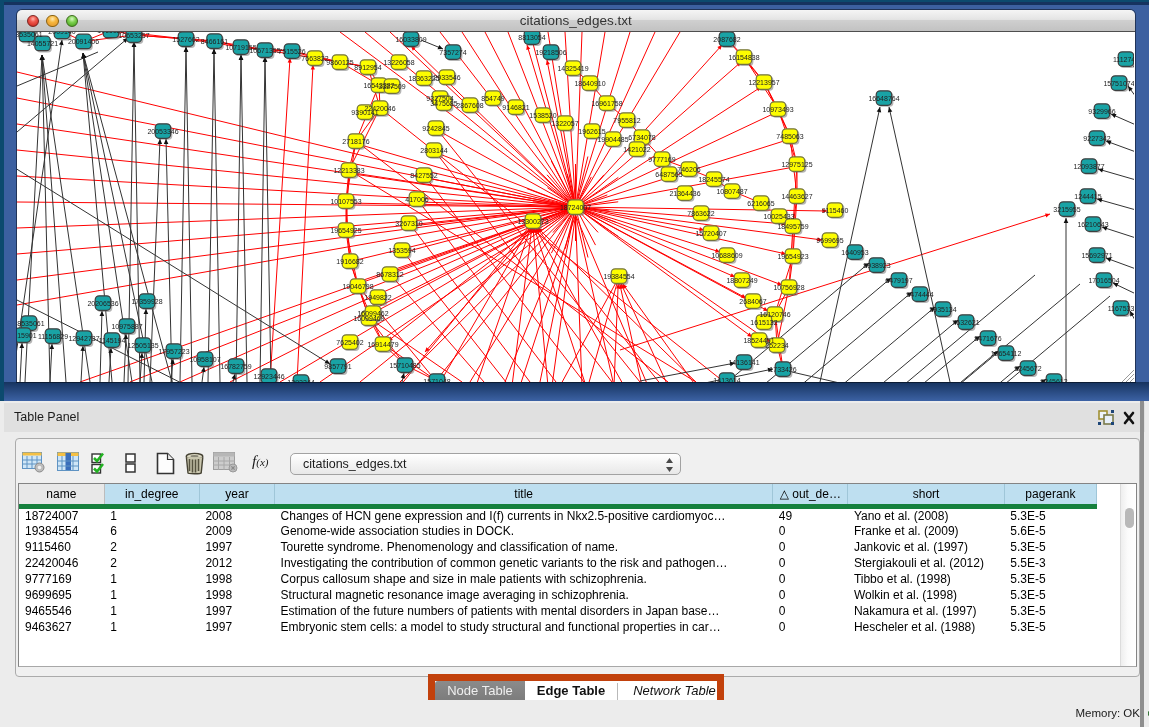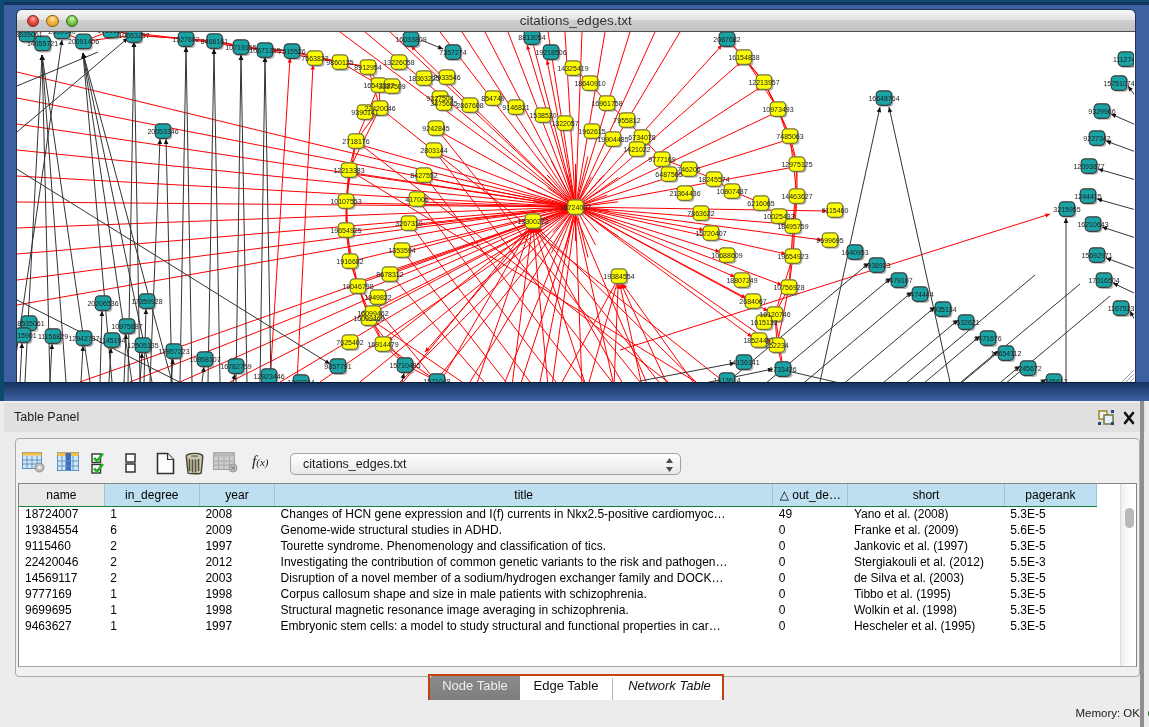--- a/index.html
+++ b/index.html
@@ -24,27 +24,27 @@
 #tpHead { position:absolute; left:4px; top:2px; width:1141px; height:29px; background:#e0e0e0; }
 #tpHead .t { position:absolute; left:10px; top:7px; font-size:12.5px; color:#1c1c1c;text-align:center; }
 #tpHead .icons { position:absolute; right:9px; top:7px; }
 #container { position:absolute; left:15px; top:37px; width:1125px; height:239px; background:#f0f0f0; border:1px solid #ababab; border-radius:4px; }
 #toolbar { position:absolute; left:0; top:0; width:100%; height:43px; }
 #toolbar svg.ic { position:absolute; top:13px; }
 #combo { position:absolute; left:274px; top:14px; width:391px; height:22px; border:1px solid #a2a2a2; border-radius:5px;
   background:linear-gradient(#ffffff,#f1f1f1 60%,#e8e8e8); font-size:12.5px; color:#1a1a1a; line-height:20px; padding-left:12px; }
 #tablewrap { position:absolute; left:2px; top:44px; width:1119px; height:184px; background:#fff; overflow:hidden; border:1px solid #848484; border-bottom-color:#a8a8a8; }
 table.grid { border-collapse:collapse; table-layout:fixed; width:1078px; font-size:12px; color:#000; }
-table.grid th { height:22px; font-weight:normal; background:#bedff0; border-right:1px solid #9fc6d8; border-bottom:1px solid #15803d; font-size:12px; padding:0; }
+table.grid th { height:22px; font-weight:normal; background:#bedff0; border-right:1px solid #9fc6d8; border-bottom:5px solid #15803d; font-size:12px; padding:0; }
 table.grid th.first { background:#e8e8e8; border-right:1px solid #bcbcbc; }
 table.grid td { height:16px; padding:0 0 0 6px; white-space:nowrap; overflow:hidden; }
 table.grid td.c1,table.grid td.c2 { }
 #vscroll { position:absolute; right:0px; top:0px; width:16px; height:100%; background:linear-gradient(90deg,#eeeeee,#fbfbfb 45%,#ffffff); border-left:1px solid #dcdcdc; }
 #vscroll .thumb { position:absolute; left:3.5px; top:24px; width:9px; height:20px; background:#b9b9b9; border-radius:5px; }
-#segs { position:absolute; left:428px; top:273px; width:296px; height:36px; border:2px solid #c2410c; border-radius:0; background:#fff; box-shadow:0 1px 0 rgba(255,255,255,.7); font-size:13px; }
+#segs { position:absolute; left:428px; top:273px; width:296px; height:36px; border:7px solid #c2410c; border-radius:0; background:#fff; box-shadow:0 1px 0 rgba(255,255,255,.7); font-size:13px; }
 #segs .seg { position:absolute; top:0; height:100%; text-align:center; line-height:19px; color:#111; }
 #segs .sel { background:linear-gradient(#8b8b8b,#7a7a7a); color:#efefef; border-radius:3px 0 0 3px; }
 #segs .div { position:absolute; top:2px; bottom:2px; width:1px; background:#b9b9b9; }
 #status { position:absolute; left:0; top:700px; width:1149px; height:27px; background:#ececec;margin-left:24px; }
 #status .mem { position:absolute; right:33px; top:7px; font-size:11.5px; color:#1a1a1a; }
 #status .dot { position:absolute; right:14px; top:8px; width:11px; height:11px; border-radius:50%; background:#35c23c; border:1px solid #1c5a1e; }
 #rightstrip { position:absolute; left:1140px; top:401px; width:4px; height:326px; background:#8f8f8f; z-index:30; }
 </style></head>
 <body>
 <div id="stage">
@@ -960,89 +960,89 @@
                 <td class="c2">2008</td>
                 <td class="c3">Changes of HCN gene expression and I(f) currents in Nkx2.5-positive cardiomyoc…</td>
                 <td class="c4">49</td>
                 <td class="c5">Yano et al. (2008)</td>
                 <td class="c6">5.3E-5</td>
               </tr>
 <tr>
                 <td class="c0">19384554</td>
                 <td class="c1">6</td>
                 <td class="c2">2009</td>
-                <td class="c3">Genome-wide structural studies in ADHD.</td>
+                <td class="c3">Genome-wide association studies in DOCK.</td>
                 <td class="c4">0</td>
                 <td class="c5">Franke et al. (2009)</td>
                 <td class="c6">5.6E-5</td>
               </tr>
 <tr>
                 <td class="c0">9115460</td>
                 <td class="c1">2</td>
                 <td class="c2">1997</td>
-                <td class="c3">Tourette syndrome. Phenomenology and classification of tics.</td>
+                <td class="c3">Tourette syndrome. Phenomenology and classification of name.</td>
                 <td class="c4">0</td>
                 <td class="c5">Jankovic et al. (1997)</td>
                 <td class="c6">5.3E-5</td>
               </tr>
 <tr>
                 <td class="c0">22420046</td>
                 <td class="c1">2</td>
                 <td class="c2">2012</td>
                 <td class="c3">Investigating the contribution of common genetic variants to the risk and pathogen…</td>
                 <td class="c4">0</td>
                 <td class="c5">Stergiakouli et al. (2012)</td>
                 <td class="c6">5.5E-3</td>
               </tr>
 <tr>
-                <td class="c0">14569117</td>
-                <td class="c1">2</td>
-                <td class="c2">2003</td>
-                <td class="c3">Disruption of a novel member of a sodium/hydrogen exchanger family and DOCK…</td>
-                <td class="c4">0</td>
-                <td class="c5">de Silva et al. (2003)</td>
-                <td class="c6">5.3E-5</td>
-              </tr>
-<tr>
                 <td class="c0">9777169</td>
                 <td class="c1">1</td>
                 <td class="c2">1998</td>
                 <td class="c3">Corpus callosum shape and size in male patients with schizophrenia.</td>
                 <td class="c4">0</td>
-                <td class="c5">Tibbo et al. (1995)</td>
+                <td class="c5">Tibbo et al. (1998)</td>
                 <td class="c6">5.3E-5</td>
               </tr>
 <tr>
                 <td class="c0">9699695</td>
                 <td class="c1">1</td>
                 <td class="c2">1998</td>
                 <td class="c3">Structural magnetic resonance image averaging in schizophrenia.</td>
                 <td class="c4">0</td>
                 <td class="c5">Wolkin et al. (1998)</td>
                 <td class="c6">5.3E-5</td>
               </tr>
 <tr>
+                <td class="c0">9465546</td>
+                <td class="c1">1</td>
+                <td class="c2">1997</td>
+                <td class="c3">Estimation of the future numbers of patients with mental disorders in Japan base…</td>
+                <td class="c4">0</td>
+                <td class="c5">Nakamura et al. (1997)</td>
+                <td class="c6">5.3E-5</td>
+              </tr>
+<tr>
                 <td class="c0">9463627</td>
                 <td class="c1">1</td>
                 <td class="c2">1997</td>
                 <td class="c3">Embryonic stem cells: a model to study structural and functional properties in car…</td>
                 <td class="c4">0</td>
-                <td class="c5">Hescheler et al. (1995)</td>
+                <td class="c5">Hescheler et al. (1988)</td>
                 <td class="c6">5.3E-5</td>
               </tr>
           </tbody>
         </table>
         <div id="vscroll">
             <div class="thumb"></div>
           </div>
       </div>
     </div>
     <div id="segs">
       <div class="seg sel" style="left:0; width:90px;">Node Table</div>
-      <div class="seg" style="left:90px; width:92px;">Edge Table</div>
+      <div class="seg" style="left:90px; width:92px;font-weight:bold;">Edge Table</div>
       <div class="div" style="left:182px;"></div>
       <div class="seg" style="left:183px; width:113px;font-style:italic;">Network Table</div>
     </div>
   </div>
   <div id="rightstrip"></div>
   <div id="status">
     <div class="mem">Memory: OK</div>
     <div class="dot"></div>
   </div>
 </div>

